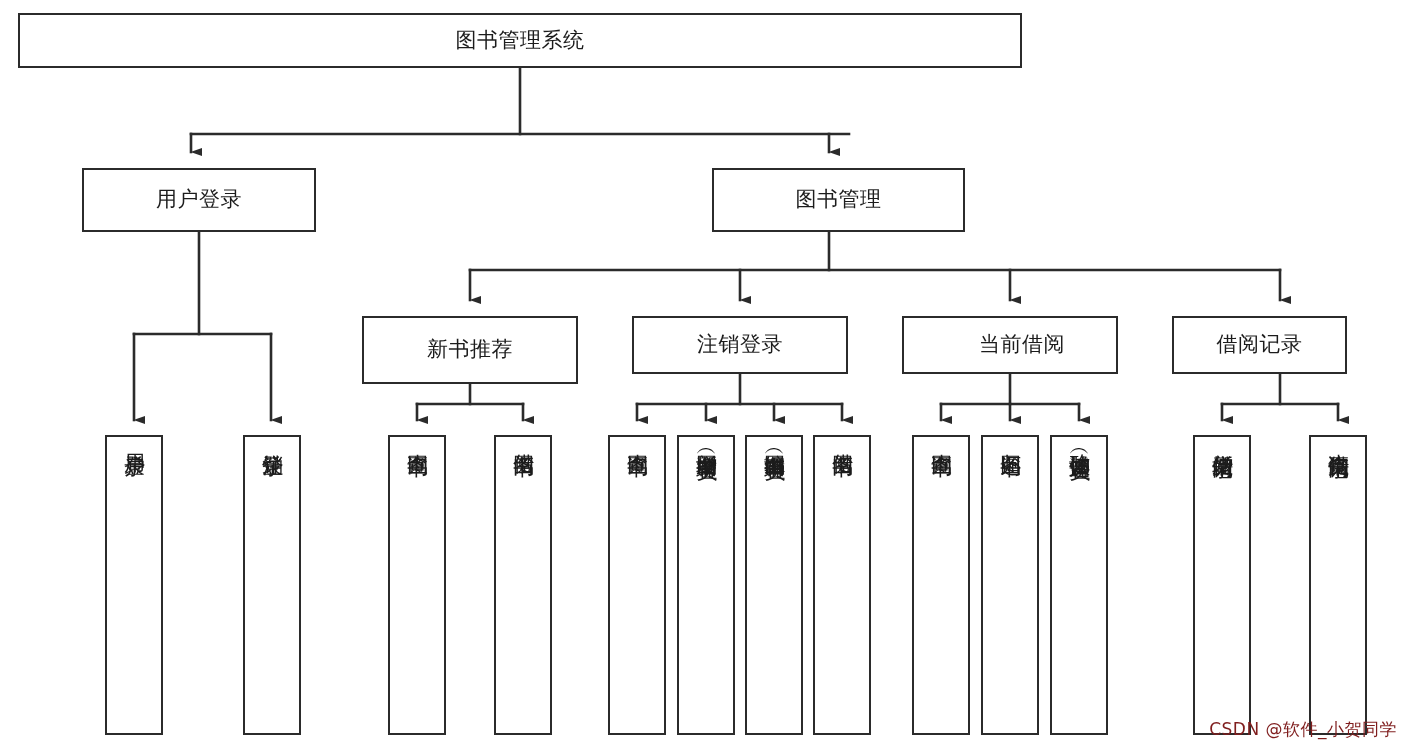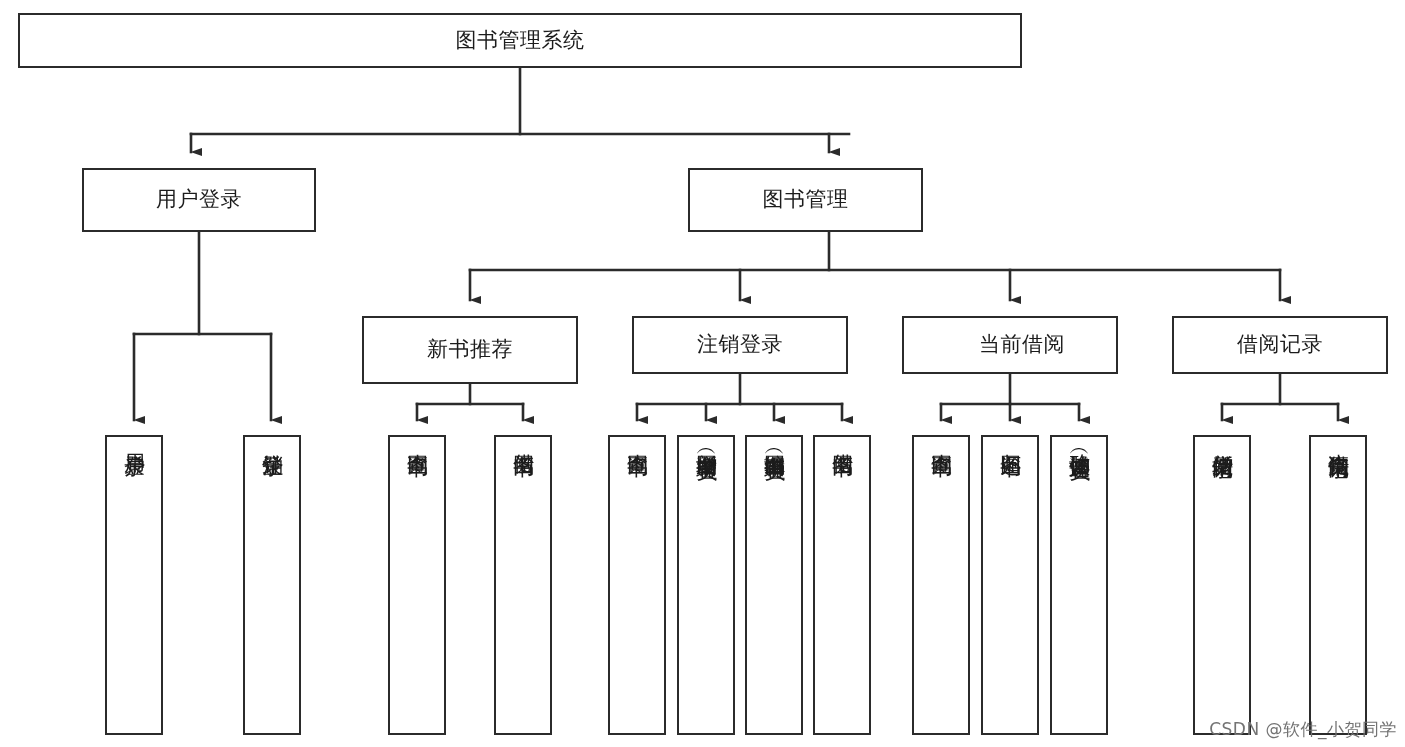--- a/index.html
+++ b/index.html
@@ -54,21 +54,21 @@
     line-height: 1.32;
     letter-spacing: 1px;
     white-space: nowrap;
     text-align: center;
   }
   .watermark {
     position: absolute;
     right: 8px;
     bottom: 6px;
     font-size: 17px;
-    color: #737373;
+    color: #7f1d1d;
     letter-spacing: 0.5px;
     z-index: 5;
     white-space: nowrap;
   }
 </style>
 </head>
 <body>
 
 <div id="canvas">
 
@@ -122,34 +122,34 @@
     </g>
   </svg>
 
   <div class="node-box" style="left:18px; top:13px; width:1004px; height:55px;">
     <span class="node-label-h">图书管理系统</span>
   </div>
 
   <div class="node-box" style="left:82px; top:168px; width:234px; height:64px;">
     <span class="node-label-h">用户登录</span>
   </div>
-  <div class="node-box" style="left:688px; top:168px; width:235px; height:64px;">
+  <div class="node-box" style="left:712px; top:168px; width:253px; height:64px;">
     <span class="node-label-h">图书管理</span>
   </div>
 
   <div class="node-box" style="left:362px; top:316px; width:216px; height:68px;">
     <span class="node-label-h">新书推荐</span>
   </div>
   <div class="node-box" style="left:632px; top:316px; width:216px; height:58px;">
     <span class="node-label-h">注销登录</span>
   </div>
   <div class="node-box" style="left:902px; top:316px; width:216px; height:58px;padding-left:24px;">
     <span class="node-label-h">当前借阅</span>
   </div>
-  <div class="node-box" style="left:1172px; top:316px; width:216px; height:58px;">
+  <div class="node-box" style="left:1172px; top:316px; width:175px; height:58px;">
     <span class="node-label-h">借阅记录</span>
   </div>
 
   <div class="node-box vertical" style="left:105px; top:435px; width:58px; height:300px;">
     <span class="node-label-v">用户登录</span>
   </div>
   <div class="node-box vertical" style="left:243px; top:435px; width:58px; height:300px;">
     <span class="node-label-v">注销登录</span>
   </div>
 

